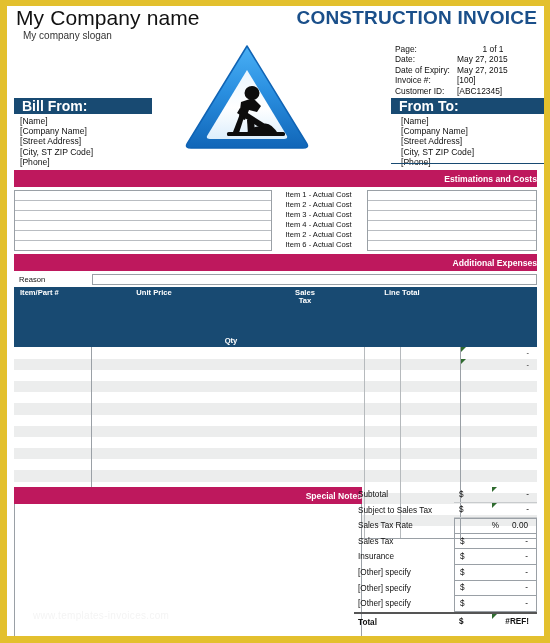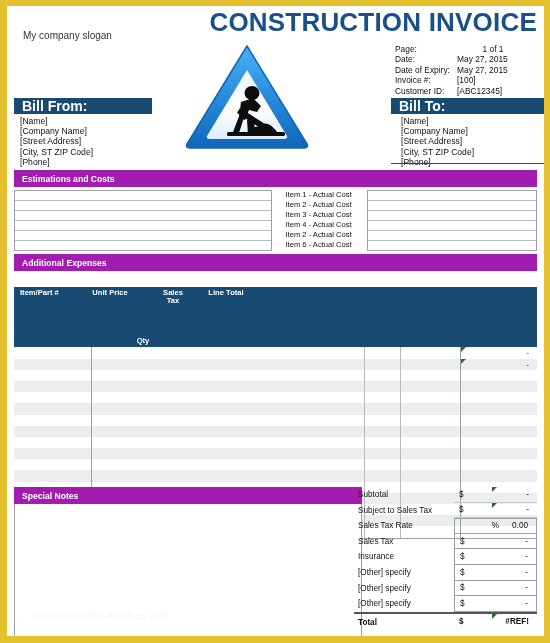--- a/index.html
+++ b/index.html
@@ -31,21 +31,21 @@
     position: absolute; left: 9px; top: 0px;
     font-size: 21px; color: #111; letter-spacing: .1px;
     white-space: nowrap;
   }
   .company-slogan {
     position: absolute; left: 16px; top: 24px;
     font-size: 10px; color: #333;
   }
   .doc-title {
     position: absolute; right: 7px; top: 1px;
-    font-size: 26px; font-weight: bold; color: #1a4f8a;
+    font-size: 19px; font-weight: bold; color: #1a4f8a;
     letter-spacing: .2px; white-space: nowrap;
   }
 
   
   .meta { position: absolute; left: 388px; top: 38px; font-size: 8.4px; color: #111; }
   .meta-row { display: flex; line-height: 10.4px; }
   .meta-k { width: 62px; flex: 0 0 62px; }
   .meta-v { white-space: nowrap; }
   .meta-v.center { width: 72px; text-align: center; }
 
@@ -59,22 +59,22 @@
   }
   .bill-from { position: absolute; left: 7px; top: 92px; width: 138px; }
   .bill-to   { position: absolute; left: 384px; top: 92px; width: 159px; }
   .bill-body { font-size: 8.6px; color: #111; line-height: 10.2px; padding: 2px 0 0 6px; }
   .bill-to .bill-body { padding-left: 10px; }
   .bill-to-under { position: absolute; left: 384px; top: 157px; width: 159px;
                    border-bottom: 1.5px solid #184a72; }
 
   
   .secbar {
-    background: #a21caf; color: #fff; font-size: 8.6px; font-weight: bold;
-    padding: 3.5px 0 3.5px 8px; line-height: 10px;
+    background: #be185d; color: #fff; font-size: 8.6px; font-weight: bold;
+    padding: 3.5px 0 3.5px 8px; line-height: 10px; text-align: right;
   }
   .est-wrap { position: absolute; left: 7px; top: 164px; right: 7px; }
   .est-grid { display: flex; margin-top: 3px; }
   .est-col { display: flex; flex: 1 1 50%; }
   .est-labels { font-size: 7.6px; color: #111; }
   .est-labels div { height: 10px; line-height: 10px; white-space: nowrap; }
   .est-left-labels { width: 78px; padding-left: 5px; }
   .est-right-labels { width: 88px; padding-left: 6px; }
   .est-fields { flex: 1; border: 1px solid #9aa0a6; border-bottom: none; }
   .est-fields div { height: 10px; border-bottom: 1px solid #b9bdc2; }
@@ -84,21 +84,21 @@
   
   .addexp-wrap { position: absolute; left: 7px; top: 248px; right: 7px; }
   .reason-row { display: flex; align-items: center; margin-top: 3px; }
   .reason-label { width: 78px; padding-left: 5px; font-size: 7.6px; color: #111; }
   .reason-field { flex: 1; height: 11px; border: 1px solid #9aa0a6; background: #fff; }
 
   
   .tbl { position: absolute; left: 7px; top: 281px; right: 7px; }
   .tbl-head {
     display: flex; background: #184a72; color: #fff;
-    font-size: 7.6px; font-weight: bold; text-align: center;
+    font-size: 7.6px; font-weight: bold; text-align: center; gap: 44px;
   }
   .tbl-head > div { padding: 2px 0; line-height: 8.4px; }
   .c-item { width: 78px; flex: 0 0 78px; text-align: left; padding-left: 6px !important; }
   .c-desc { flex: 1 1 auto; text-align: left; padding-left: 8px !important; }
   .c-unit { width: 36px; flex: 0 0 36px; }
   .c-qty  { width: 30px; flex: 0 0 30px; margin-top: 48px; }
   .c-stax { width: 30px; flex: 0 0 30px; }
   .c-line { width: 76px; flex: 0 0 76px; }
 
   .tbl-body { position: relative; }
@@ -141,20 +141,21 @@
   .total-row .t-label { line-height: 17px; }
   .total-row .t-val { border-bottom: none; }
 </style>
 </head>
 <body>
 
 <div class="page">
   <div class="inner">
 
     <div class="hdr">
+      <div class="company-name">My Company name</div>
       <div class="company-slogan">My company slogan</div>
       <div class="doc-title">CONSTRUCTION INVOICE</div>
 
       <div class="meta">
         <div class="meta-row">
           <span class="meta-k">Page:</span>
           <span class="meta-v center">1 of  1</span>
         </div>
         <div class="meta-row">
           <span class="meta-k">Date:</span>
@@ -210,21 +211,21 @@
       <div class="bill-body">
         <div>[Name]</div>
         <div>[Company Name]</div>
         <div>[Street Address]</div>
         <div>[City, ST  ZIP Code]</div>
         <div>[Phone]</div>
       </div>
     </div>
 
     <div class="bill-to">
-      <div class="billbar">Bill To:</div>
+      <div class="billbar">From To:</div>
       <div class="bill-body">
         <div>[Name]</div>
         <div>[Company Name]</div>
         <div>[Street Address]</div>
         <div>[City, ST  ZIP Code]</div>
         <div>[Phone]</div>
       </div>
     </div>
     <div class="bill-to-under"></div>
 
@@ -258,20 +259,24 @@
             <div></div>
             <div></div>
             <div></div>
           </div>
         </div>
       </div>
     </div>
 
     <div class="addexp-wrap">
       <div class="secbar">Additional Expenses</div>
+      <div class="reason-row">
+        <div class="reason-label">Reason</div>
+        <div class="reason-field"></div>
+      </div>
     </div>
 
     <div class="tbl">
       <div class="tbl-head">
         <div class="c-item">Item/Part #</div>
         <div class="c-unit">Unit Price</div>
         <div class="c-qty">Qty</div>
         <div class="c-stax">Sales Tax</div>
         <div class="c-line">Line Total</div>
       </div>

